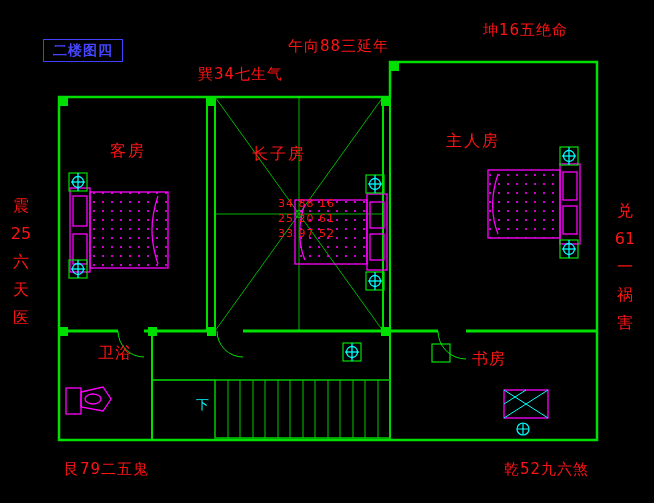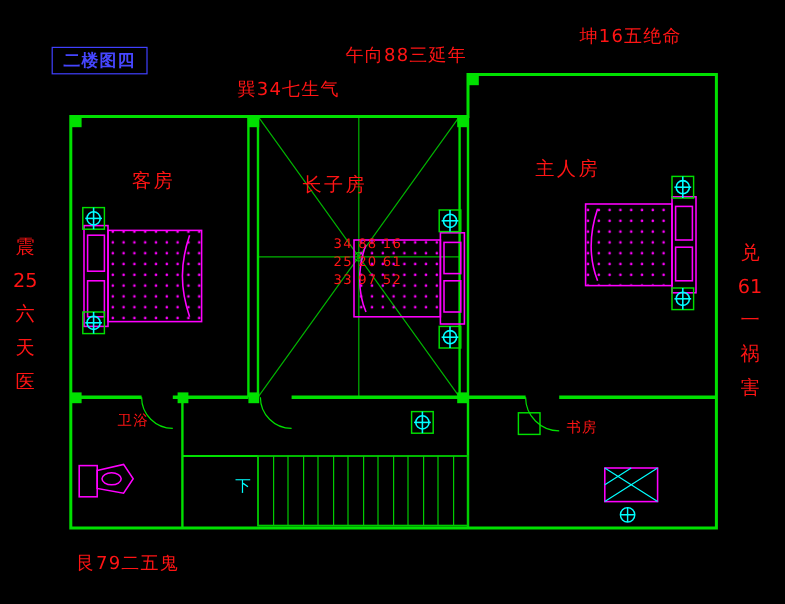--- a/index.html
+++ b/index.html
@@ -4,21 +4,21 @@
 <style>
   html,body{margin:0;padding:0;background:#000;}
   .stage{
     position:relative;width:654px;height:503px;background:#000;overflow:hidden;
     font-family:"DejaVu Sans",sans-serif;
   }
   .stage svg{position:absolute;left:0;top:0;}
   .lbl{position:absolute;color:#ff1414;white-space:pre-line;line-height:1.15;}
   .lbl.big{font-size:15px;letter-spacing:1px;}
   .lbl.room{font-size:16px;letter-spacing:2px;}
-  .lbl.small-room{font-size:12px;letter-spacing:1px;}
+  .lbl.small-room{font-size:16px;letter-spacing:1px;}
   .vert{font-size:16px;line-height:28px;text-align:center;width:26px;letter-spacing:0;}
   .title-box{
     position:absolute;left:43px;top:39px;width:78px;height:21px;
     border:1px solid #4040ff;color:#4646ff;font-size:14px;letter-spacing:1px;
     display:flex;align-items:center;justify-content:center;font-weight:bold;
   }
   .grid-block{
     position:absolute;left:263px;top:196px;width:72px;text-align:right;
     color:#ff1414;font-size:11px;line-height:15px;letter-spacing:1px;
   }
@@ -139,20 +139,21 @@
 25
 六
 天
 医</div>
   <div class="lbl vert" style="left:612px;top:197px;">兑
 61
 一
 祸
 害</div>
   <div class="lbl big" style="left:64px;top:461px;">艮79二五鬼</div>
+  <div class="lbl big" style="left:504px;top:461px;">乾52九六煞</div>
 
   <div class="lbl room" style="left:110px;top:142px;">客房</div>
   <div class="lbl room" style="left:252px;top:145px;">长子房</div>
   <div class="lbl room" style="left:446px;top:132px;">主人房</div>
   <div class="lbl small-room" style="left:98px;top:344px;">卫浴</div>
   <div class="lbl small-room" style="left:472px;top:350px;">书房</div>
 
   <div class="grid-block">
     <div>34 88 16</div>
     <div>25 20 61</div>

